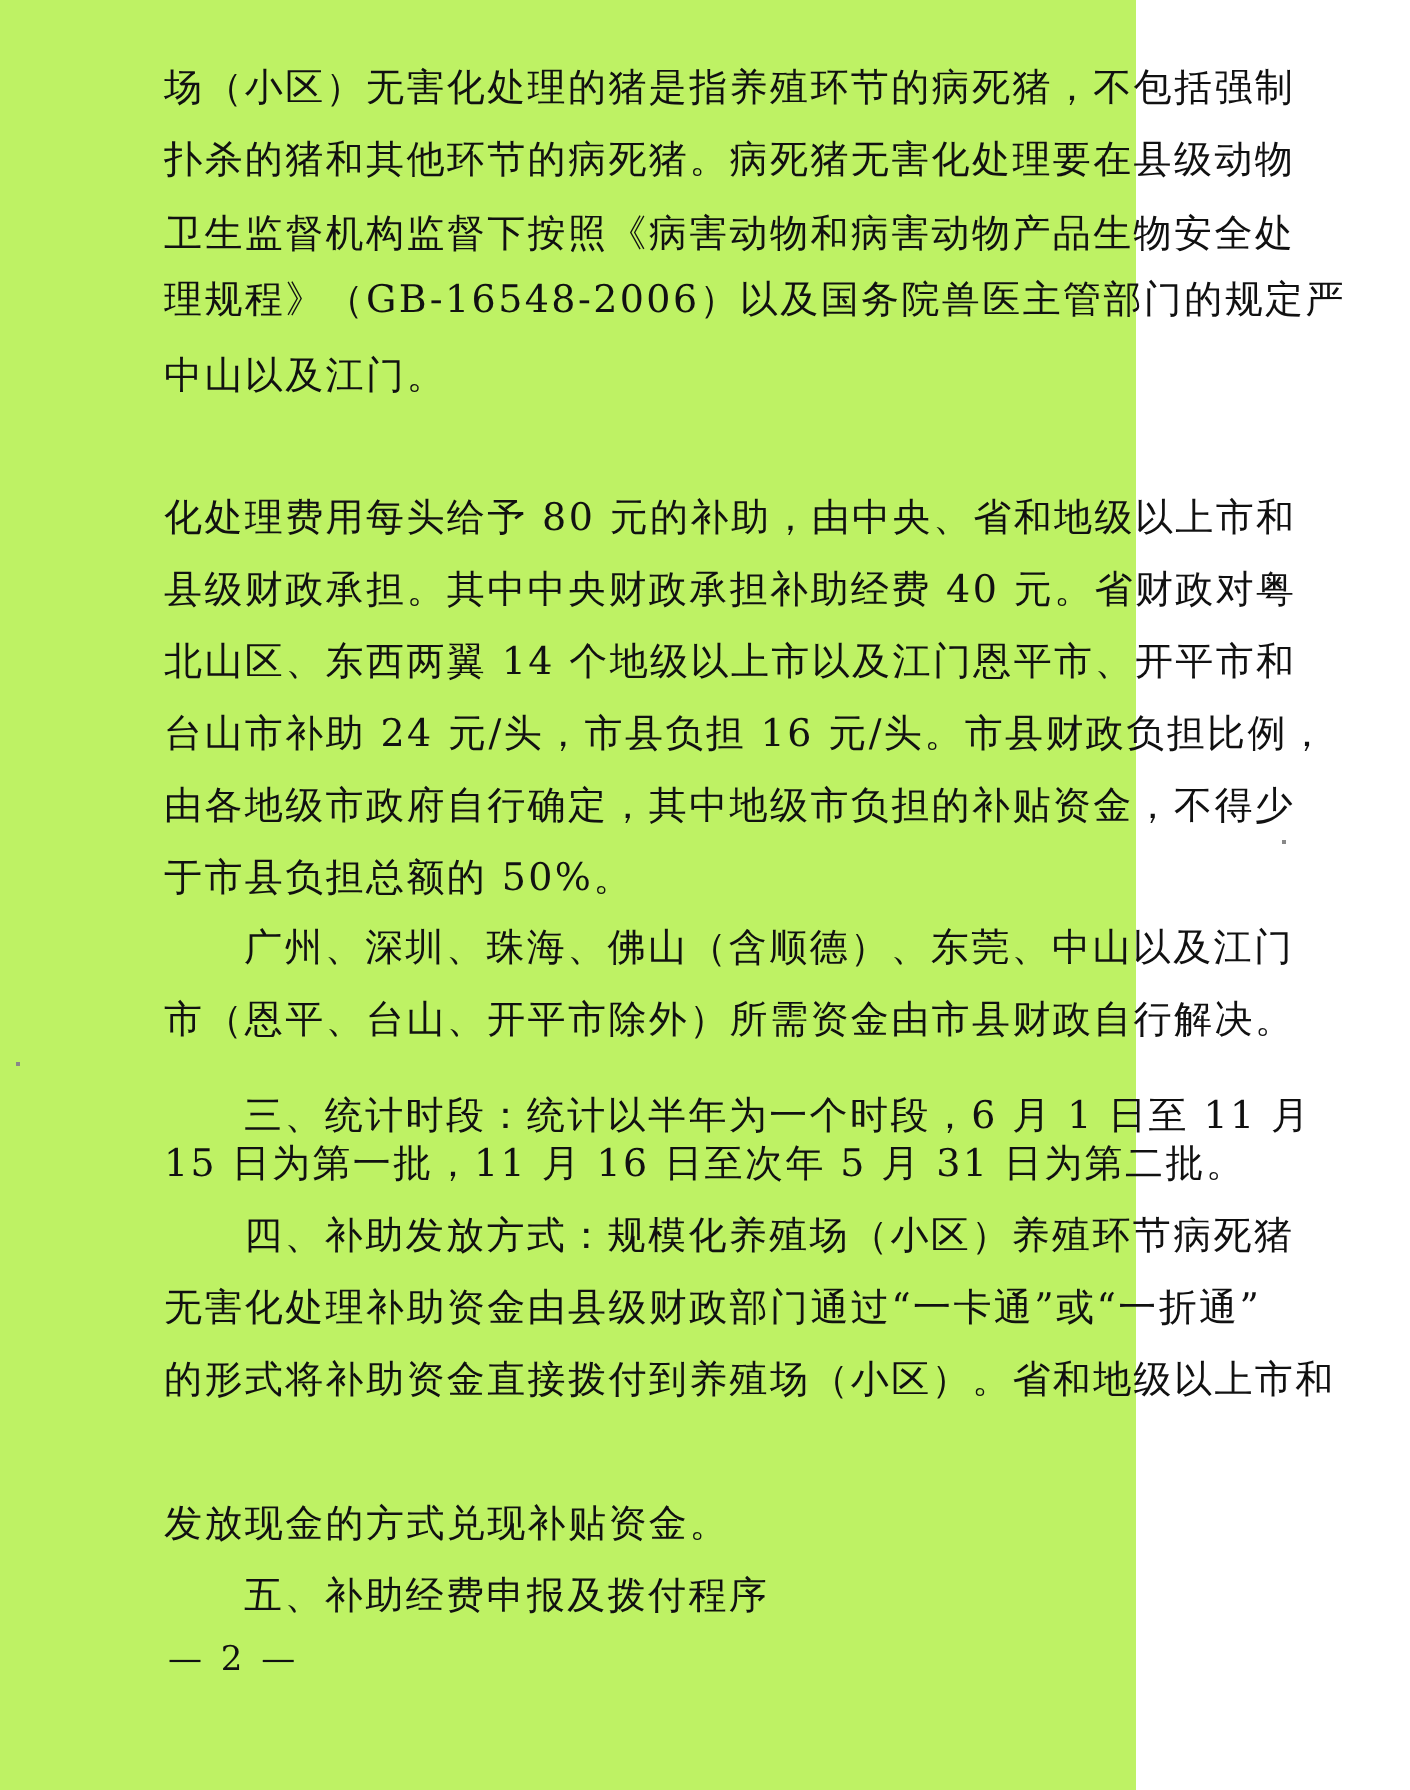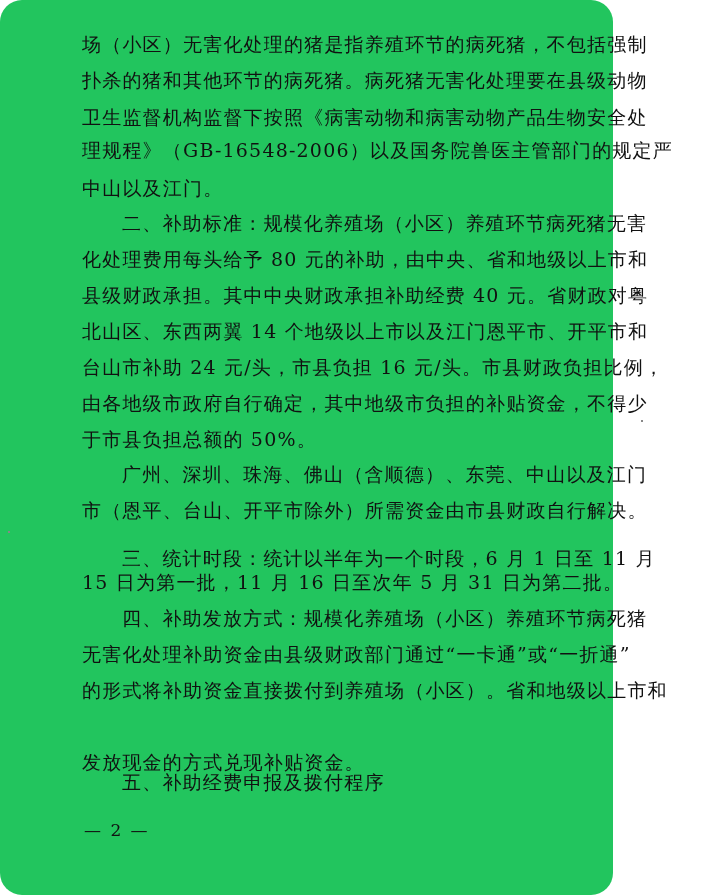--- a/index.html
+++ b/index.html
@@ -1,17 +1,17 @@
 <!DOCTYPE html>
 <html><head>
 <meta charset="utf-8">
 <style>
   html, body { margin: 0; padding: 0; background: #ffffff; }
   body { width: 705px; height: 895px; position: relative; overflow: hidden; }
-  .page { position: absolute; left: 0; top: 0; width: 613px; height: 895px; background: #22c55e; border-radius: 22px; }
+  .page { position: absolute; left: 0; top: 0; width: 568px; height: 895px; background: #bef264; }
   .line {
     position: absolute;
     left: 82px;
     width: 540px;
     font-family: "DejaVu Serif", "Liberation Serif", serif;
     font-size: 19px;
     line-height: 24px;
     color: #111;
     white-space: nowrap;
     letter-spacing: 1.2px;
@@ -28,38 +28,37 @@
 </head>
 <body>
 
 <div class="page">
   <div class="line" style="top:32px">场（小区）无害化处理的猪是指养殖环节的病死猪，不包括强制</div>
   <div class="line" style="top:68px">扑杀的猪和其他环节的病死猪。病死猪无害化处理要在县级动物</div>
   <div class="line" style="top:105px">卫生监督机构监督下按照《病害动物和病害动物产品生物安全处</div>
   <div class="line" style="top:138px">理规程》（GB-16548-2006）以及国务院兽医主管部门的规定严</div>
   <div class="line" style="top:176px">中山以及江门。</div>
 
-  <div class="line indent" style="top:211px">二、补助标准：规模化养殖场（小区）养殖环节病死猪无害</div>
   <div class="line" style="top:247px">化处理费用每头给予 80 元的补助，由中央、省和地级以上市和</div>
   <div class="line" style="top:283px">县级财政承担。其中中央财政承担补助经费 40 元。省财政对粤</div>
   <div class="line" style="top:319px">北山区、东西两翼 14 个地级以上市以及江门恩平市、开平市和</div>
   <div class="line" style="top:355px">台山市补助 24 元/头，市县负担 16 元/头。市县财政负担比例，</div>
   <div class="line" style="top:391px">由各地级市政府自行确定，其中地级市负担的补贴资金，不得少</div>
   <div class="line" style="top:427px">于市县负担总额的 50%。</div>
 
   <div class="line indent" style="top:462px">广州、深圳、珠海、佛山（含顺德）、东莞、中山以及江门</div>
   <div class="line" style="top:498px">市（恩平、台山、开平市除外）所需资金由市县财政自行解决。</div>
 
   <div class="line indent" style="top:546px">三、统计时段：统计以半年为一个时段，6 月 1 日至 11 月</div>
   <div class="line" style="top:570px">15 日为第一批，11 月 16 日至次年 5 月 31 日为第二批。</div>
 
   <div class="line indent" style="top:606px">四、补助发放方式：规模化养殖场（小区）养殖环节病死猪</div>
   <div class="line" style="top:642px">无害化处理补助资金由县级财政部门通过“一卡通”或“一折通”</div>
   <div class="line" style="top:678px">的形式将补助资金直接拨付到养殖场（小区）。省和地级以上市和</div>
   <div class="line" style="top:750px">发放现金的方式兑现补贴资金。</div>
 
-  <div class="line indent" style="top:770px">五、补助经费申报及拨付程序</div>
+  <div class="line indent" style="top:786px">五、补助经费申报及拨付程序</div>
 
   <div class="pagenum">— 2 —</div>
 
   <div class="speck" style="left:641px; top:420px"></div>
   <div class="speck" style="left:8px; top:531px"></div>
 </div>
 
 </body></html>

